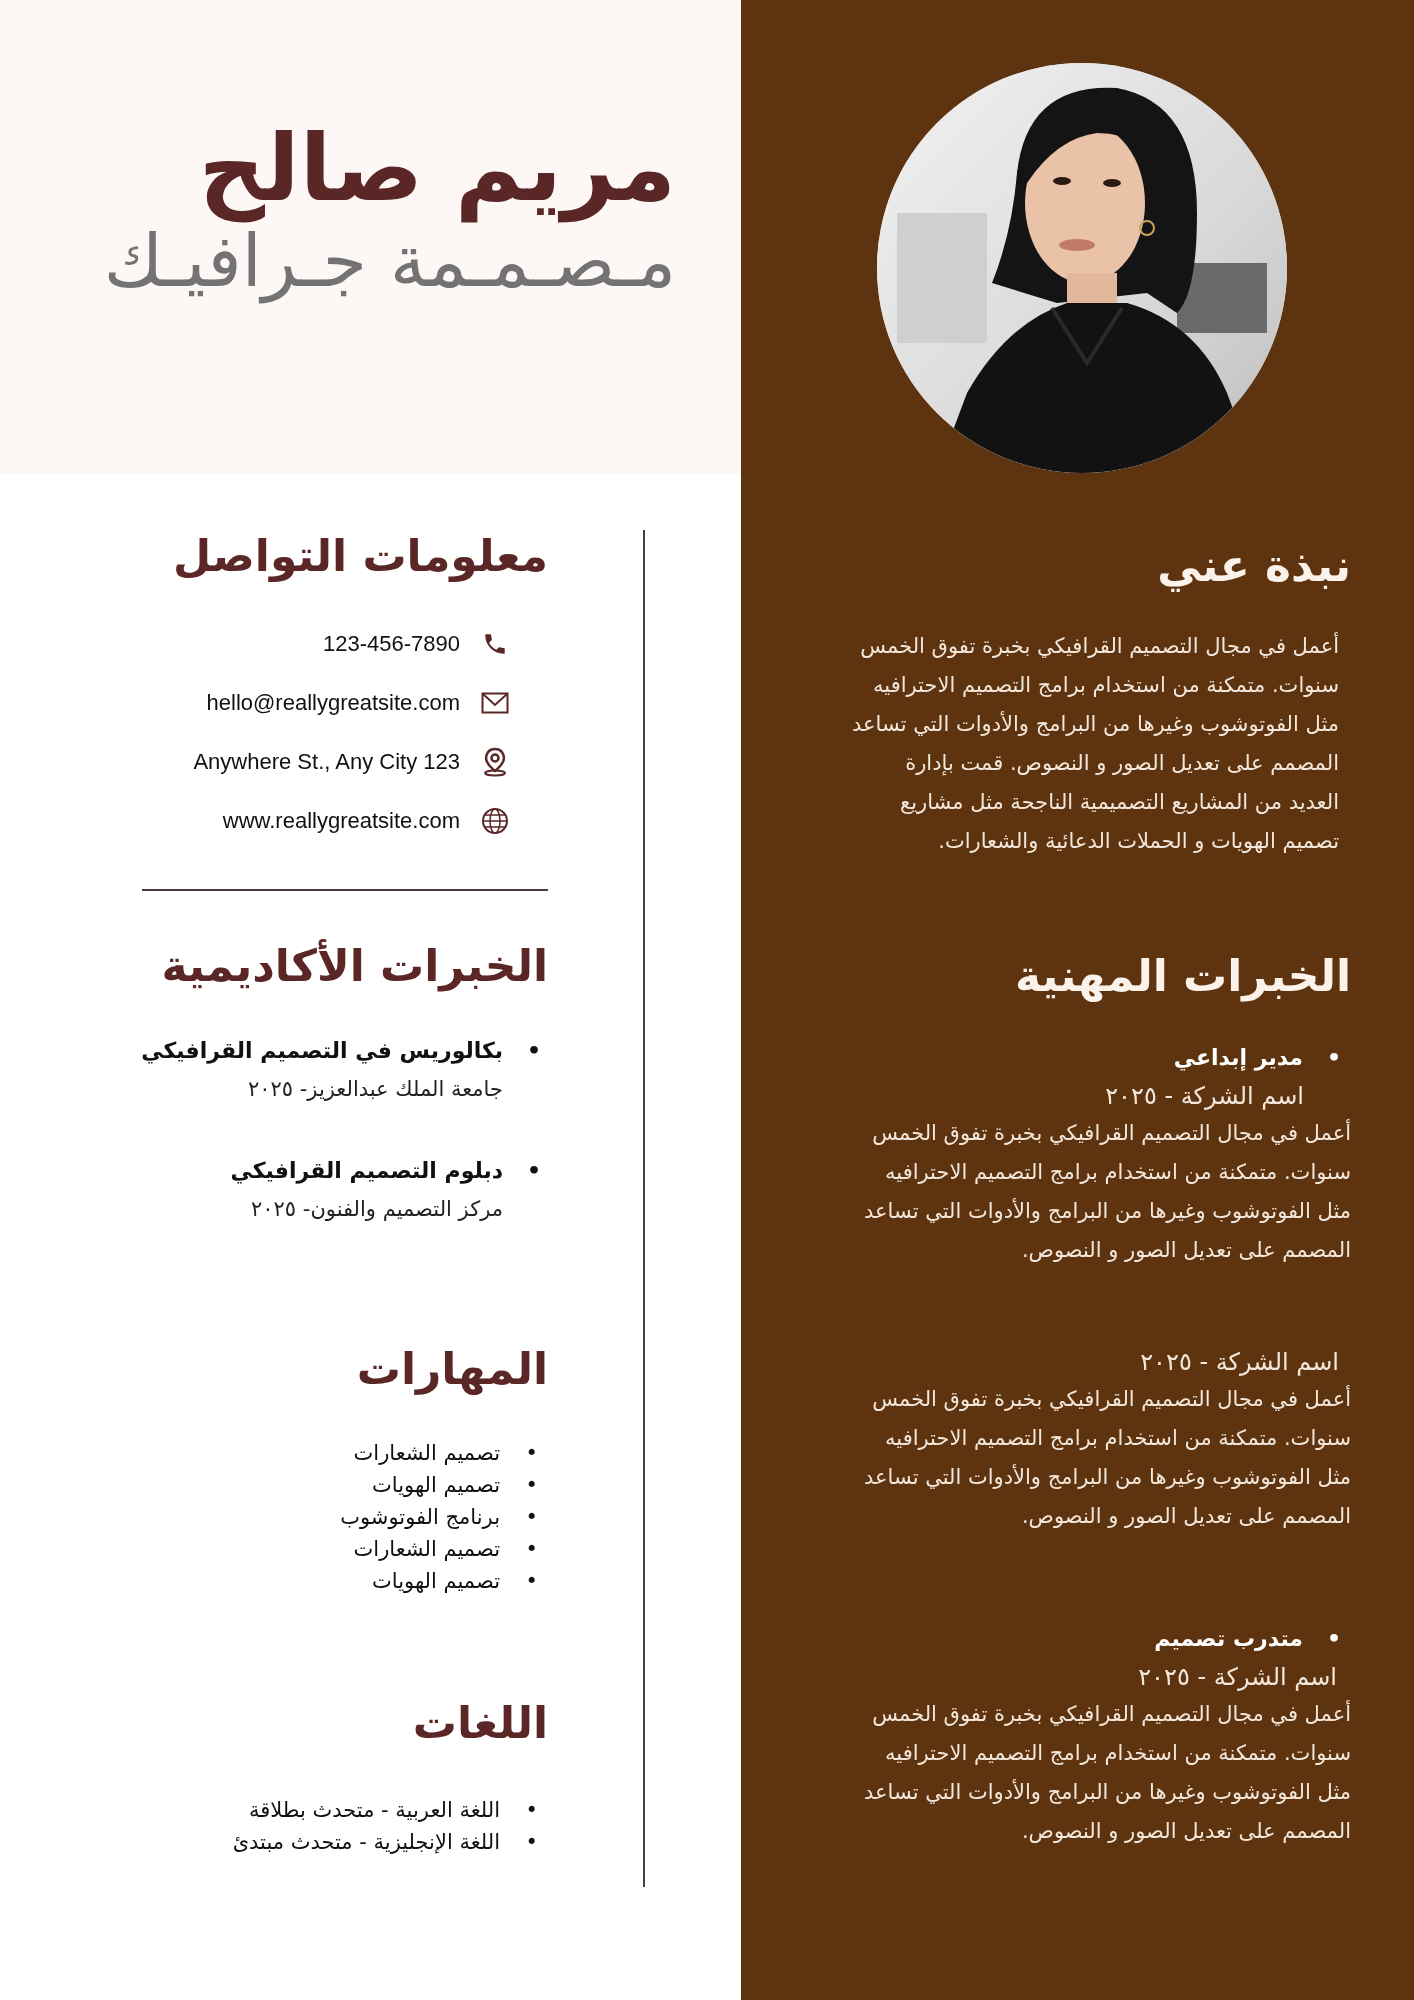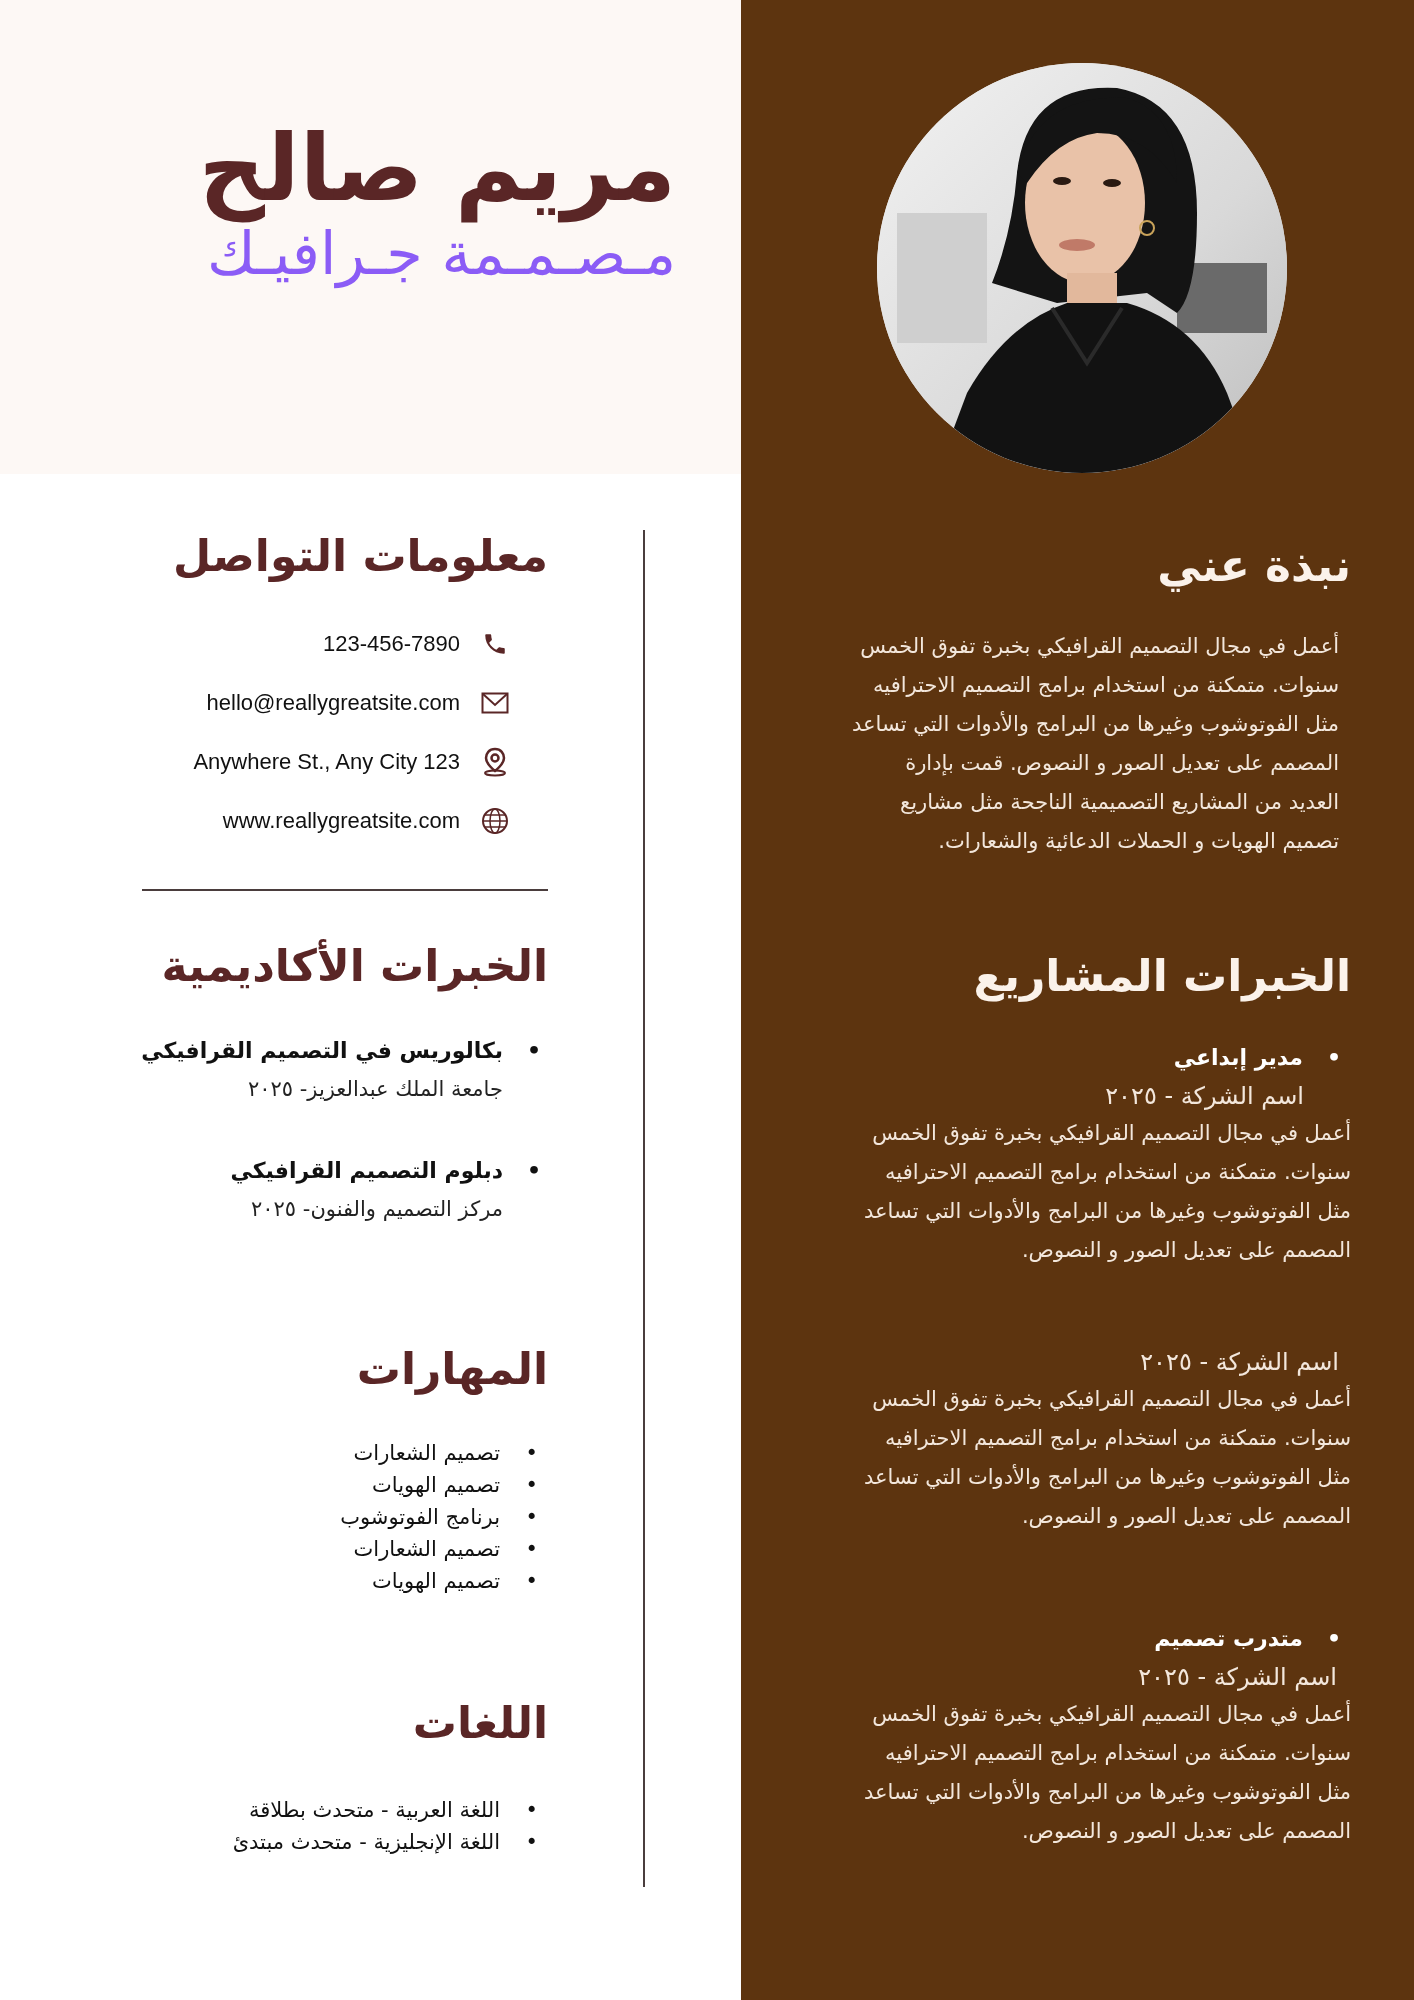--- a/index.html
+++ b/index.html
@@ -3,21 +3,21 @@
 <meta charset="utf-8">
 <style>
   html, body { margin:0; padding:0; }
   body { width:1414px; height:2000px; position:relative; overflow:hidden; background:#ffffff; font-family:"DejaVu Sans", sans-serif; }
   .left-header { position:absolute; left:0; top:0; width:741px; height:474px; background:#fdf8f5; }
   .right-col { position:absolute; left:741px; top:0; width:673px; height:2000px; background:#5d340f; }
   .abs { position:absolute; }
   .rtl { direction:rtl; text-align:right; }
 
   .name { right:738px; top:118px; width:600px; font-size:92px; font-weight:bold; color:#5a2626; line-height:1.1; }
-  .title { right:738px; top:222px; width:600px; font-size:59px; color:#8b5cf6; line-height:1.1; }
+  .title { right:738px; top:222px; width:600px; font-size:72px; color:#737373; line-height:1.1; }
 
   .photo { left:877px; top:63px; width:410px; height:410px; border-radius:50%; overflow:hidden; background:#e8e8e8; }
 
   .heading-dark { color:#5a2626; font-weight:bold; font-size:44px; }
   .heading-light { color:#fbf2ea; font-weight:bold; font-size:44px; }
 
   .contact-row { position:absolute; right:904px; width:520px; height:40px; display:flex; flex-direction:row-reverse; align-items:center; }
   .contact-row .icon { width:30px; height:30px; margin-left:20px; display:flex; align-items:center; justify-content:center; }
   .contact-row .txt { font-family:"Liberation Sans", sans-serif; font-size:22px; color:#111; direction:ltr; }
 
@@ -153,21 +153,21 @@
 <div class="abs rtl heading-light" style="right:63px; top:540px; width:500px;">نبذة عني</div>
 <div class="abs rtl about-text" style="right:75px; top:627px; width:560px;">
   <div>أعمل في مجال التصميم القرافيكي بخبرة تفوق الخمس</div>
   <div>سنوات. متمكنة من استخدام برامج التصميم الاحترافيه</div>
   <div>مثل الفوتوشوب وغيرها من البرامج والأدوات التي تساعد</div>
   <div>المصمم على تعديل الصور و النصوص. قمت بإدارة</div>
   <div>العديد من المشاريع التصميمية الناجحة مثل مشاريع</div>
   <div>تصميم الهويات و الحملات الدعائية والشعارات.</div>
 </div>
 
-<div class="abs rtl heading-light" style="right:63px; top:950px; width:500px;">الخبرات المشاريع</div>
+<div class="abs rtl heading-light" style="right:63px; top:950px; width:500px;">الخبرات المهنية</div>
 
 <div class="abs rtl" style="right:63px; top:1045px; width:570px;">
   <div class="bul-item job-title" style="margin-right:10px; color:#fff;">مدير إبداعي</div>
   <div class="job-company" style="margin-right:47px; margin-top:12px;">اسم الشركة - ٢٠٢٥</div>
   <div class="job-desc" style="margin-top:4px;">
     <div>أعمل في مجال التصميم القرافيكي بخبرة تفوق الخمس</div>
     <div>سنوات. متمكنة من استخدام برامج التصميم الاحترافيه</div>
     <div>مثل الفوتوشوب وغيرها من البرامج والأدوات التي تساعد</div>
     <div>المصمم على تعديل الصور و النصوص.</div>
   </div>

